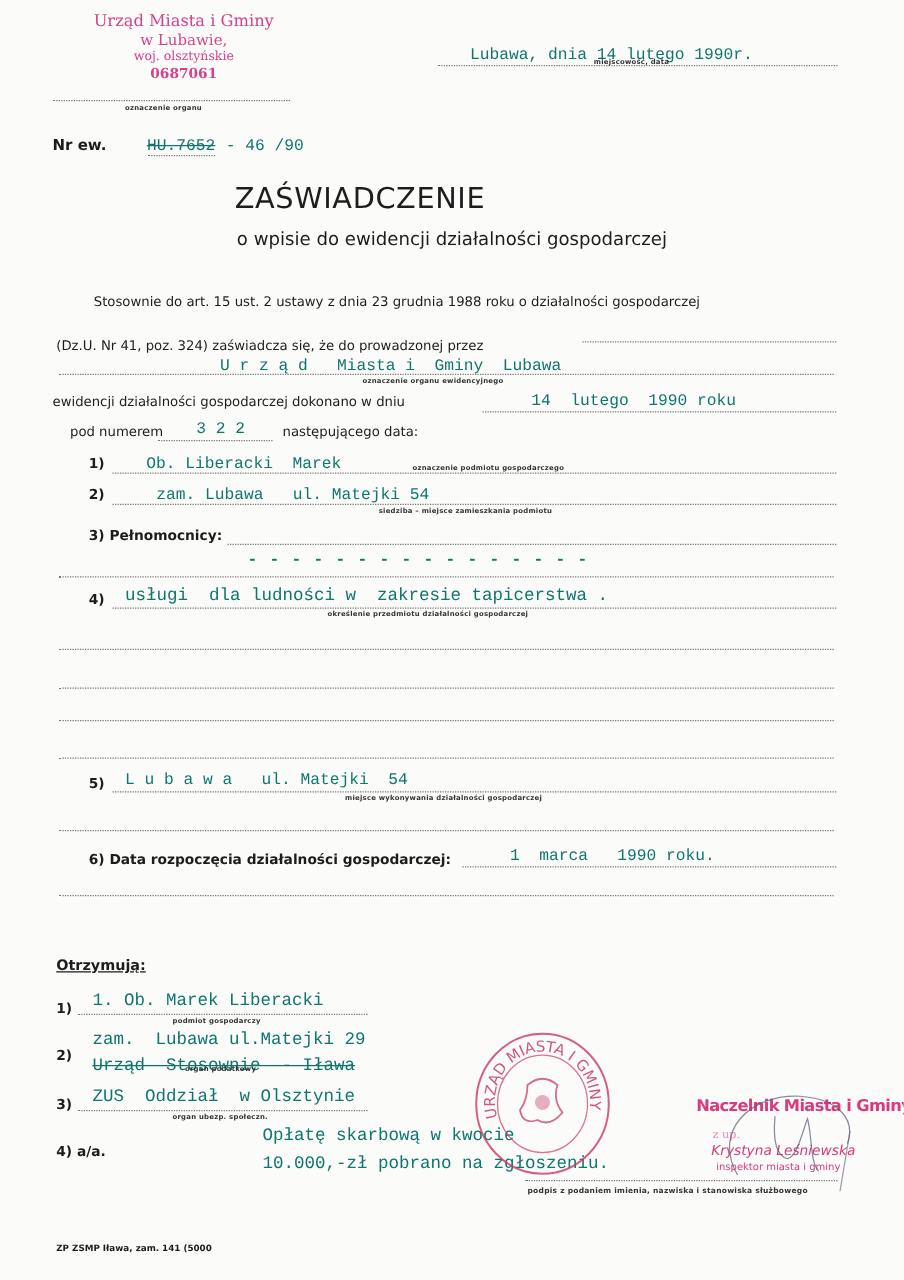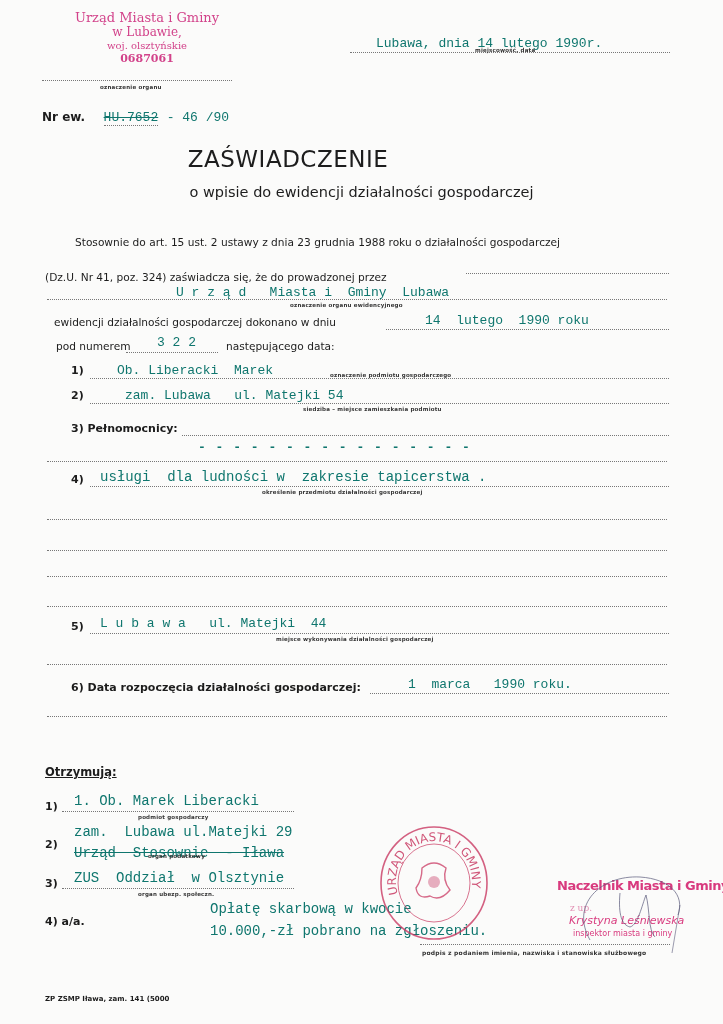--- a/index.html
+++ b/index.html
@@ -30,36 +30,36 @@
 <div class="abs dots" style="left:42px; top:80px; width:190px;"></div>
 <div class="abs tiny" style="left:100px; top:84px;">oznaczenie organu</div>
 
 <div class="abs tw dots" style="left:350px; top:36px; width:320px; font-size:13px; line-height:16px; white-space:nowrap;">
   <span style="padding-left:26px;">Lubawa, dnia 14 lutego 1990r.</span>
 </div>
 <div class="abs tiny" style="left:475px; top:47px;">miejscowość, data</div>
 
 <div class="abs" style="left:42px; top:107px; white-space:nowrap;">
   <span class="form" style="font-size:12px; font-weight:bold;">Nr ew.</span>
-  <span class="tw dots" style="font-size:13px; text-decoration:line-through; margin-left:14px;">HU.7652</span>
+  <span class="tw dots" style="font-size:13px; text-decoration:line-through; margin-left:28px;">HU.7652</span>
   <span class="tw" style="font-size:13px; margin-left:4px;">- 46 /90</span>
 </div>
 
 <div class="abs" style="left:0; width:576px; top:146px; text-align:center; font-family:'DejaVu Sans',sans-serif; font-size:23px; letter-spacing:0.5px;">ZAŚWIADCZENIE</div>
 <div class="abs" style="left:0; width:723px; top:184px; text-align:center; font-family:'DejaVu Sans',sans-serif; font-size:14.5px;">o wpisie do ewidencji działalności gospodarczej</div>
 
 <div class="abs form" style="left:75px; top:236px; font-size:10.6px; white-space:nowrap;">Stosownie do art. 15 ust. 2 ustawy z dnia 23 grudnia 1988 roku o działalności gospodarczej</div>
 <div class="abs form" style="left:45px; top:261px; font-size:10.6px; white-space:nowrap;margin-top:10px;">(Dz.U. Nr 41, poz. 324) zaświadcza się, że do prowadzonej przez</div>
 <div class="abs dots" style="left:466px; top:273px; width:203px;"></div>
 
 <div class="line" style="top:299px;"></div>
 <div class="abs tw" style="left:176px; top:285px; font-size:13px; white-space:pre;">U r z ą d   Miasta i  Gminy  Lubawa</div>
 <div class="abs tiny" style="left:290px; top:302px;">oznaczenie organu ewidencyjnego</div>
 
-<div class="abs form" style="left:54px; top:316px; font-size:10.6px; white-space:nowrap;">ewidencji działalności gospodarczej dokonano w dniu</div>
+<div class="abs form" style="left:42px; top:316px; font-size:10.6px; white-space:nowrap;">ewidencji działalności gospodarczej dokonano w dniu</div>
 <div class="abs dots" style="left:386px; top:329px; width:283px;"></div>
 <div class="abs tw" style="left:425px; top:313px; font-size:13px; white-space:pre;">14  lutego  1990 roku</div>
 
 <div class="abs form" style="left:56px; top:340px; font-size:10.6px; white-space:nowrap;">pod numerem</div>
 <div class="abs dots" style="left:126px; top:352px; width:92px;"></div>
 <div class="abs tw" style="left:157px; top:335px; font-size:13px; white-space:pre;">3 2 2</div>
 <div class="abs form" style="left:226px; top:340px; font-size:10.6px; white-space:nowrap;">następującego data:</div>
 
 <div class="abs form" style="left:71px; top:364px; font-size:11px; font-weight:bold;">1)</div>
 <div class="abs dots" style="left:90px; top:378px; width:579px;"></div>
@@ -83,21 +83,21 @@
 <div class="abs dots" style="left:90px; top:486px; width:579px;"></div>
 <div class="abs tw" style="left:100px; top:469px; font-size:14px; white-space:pre;">usługi  dla ludności w  zakresie tapicerstwa .</div>
 <div class="abs tiny" style="left:262px; top:489px;">określenie przedmiotu działalności gospodarczej</div>
 <div class="line" style="top:519px;"></div>
 <div class="line" style="top:550px;"></div>
 <div class="line" style="top:576px;"></div>
 <div class="line" style="top:606px;"></div>
 
 <div class="abs form" style="left:71px; top:620px; font-size:11px; font-weight:bold;">5)</div>
 <div class="abs dots" style="left:90px; top:633px; width:579px;"></div>
-<div class="abs tw" style="left:100px; top:616px; font-size:13px; white-space:pre;">L u b a w a   ul. Matejki  44</div>
+<div class="abs tw" style="left:100px; top:616px; font-size:13px; white-space:pre;">L u b a w a   ul. Matejki  54</div>
 <div class="abs tiny" style="left:276px; top:636px;">miejsce wykonywania działalności gospodarczej</div>
 <div class="line" style="top:664px;"></div>
 
 <div class="abs form" style="left:71px; top:681px; font-size:11px; font-weight:bold; white-space:nowrap;">
   <span>6)</span>
   <span>Data rozpoczęcia działalności gospodarczej:</span>
 </div>
 <div class="abs dots" style="left:370px; top:693px; width:299px;"></div>
 <div class="abs tw" style="left:408px; top:677px; font-size:13px; white-space:pre;">1  marca   1990 roku.</div>
 <div class="line" style="top:716px;"></div>

